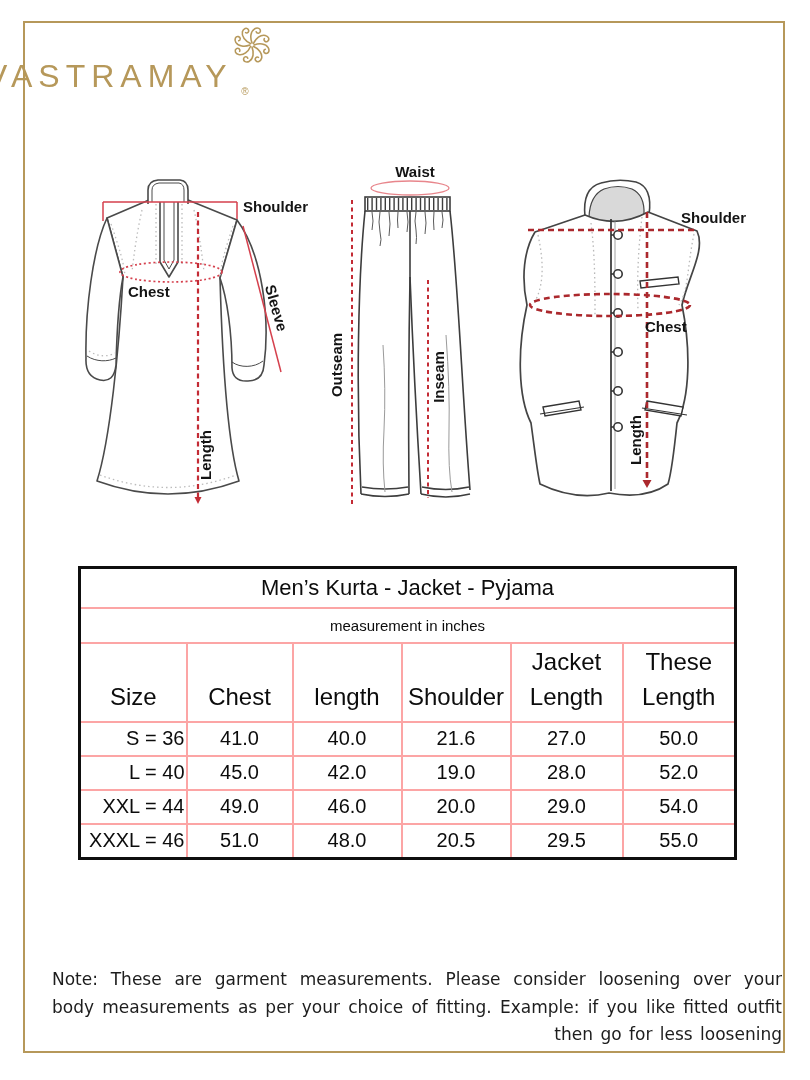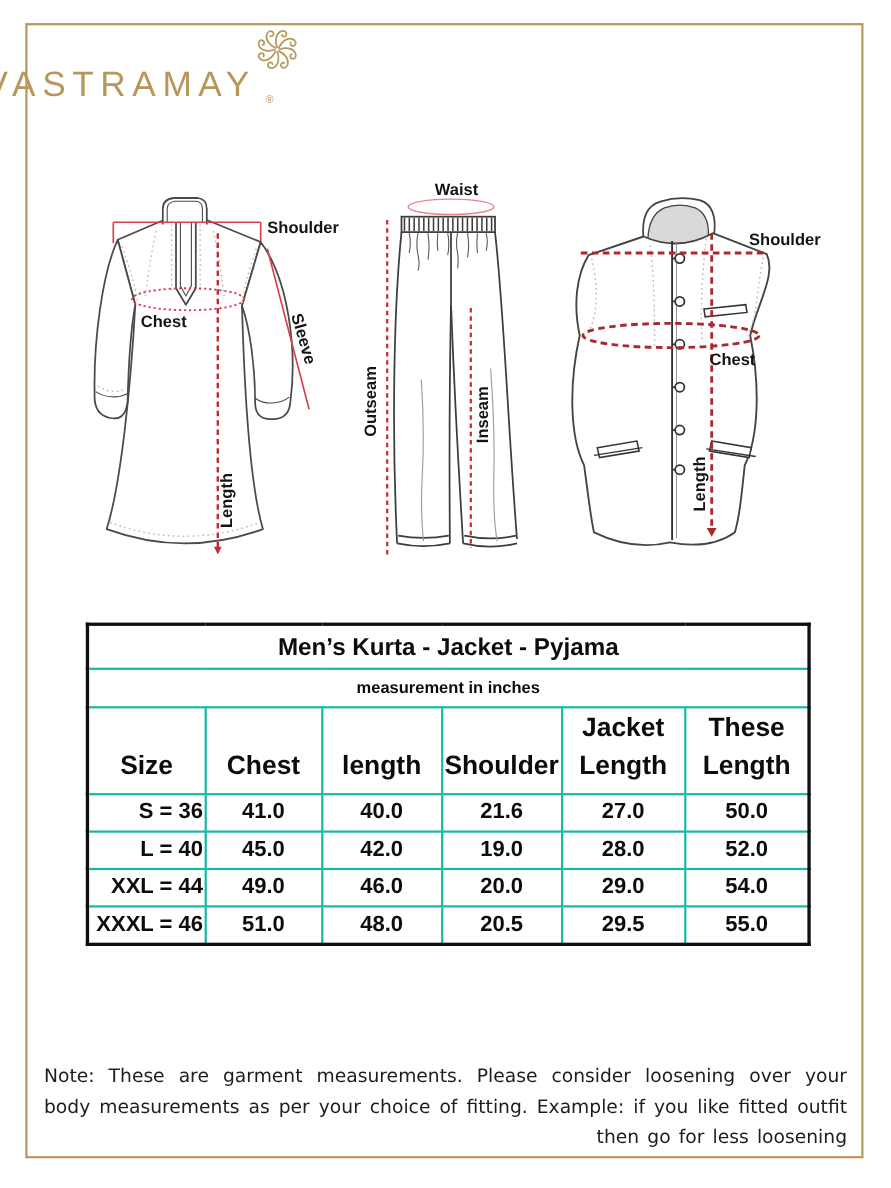--- a/index.html
+++ b/index.html
@@ -16,30 +16,30 @@
   .ornament{position:absolute;right:-40px;top:-36px;width:42px;height:46px;}
 
   
   .fig{position:absolute;}
   .fig text{font-weight:bold;fill:#141414;font-size:15px;font-family:"Liberation Sans",sans-serif;}
 
   
   .size-table-wrap{position:absolute;left:78px;top:566px;width:656px;}
   table.size-table{border-collapse:collapse;width:656px;table-layout:fixed;
         border:3px solid #0f0f0f;color:#0c0c0c;}
-  table.size-table td,table.size-table th{border:2px solid #14b8a6;text-align:center;
-        font-weight:bold;white-space:pre-line;overflow:hidden;}
+  table.size-table td,table.size-table th{border:2px solid #fca5a5;text-align:center;
+        font-weight:normal;white-space:pre-line;overflow:hidden;}
   .t-title{height:36px;font-size:22px;}
   .t-sub{height:31px;font-size:15px;}
   .t-head th{height:61px;vertical-align:bottom;font-size:24px;padding-bottom:6px;line-height:1.45;}
   .t-row td{height:30px;font-size:20px;}
   .t-row td.size-cell{text-align:right;padding-left:3px;}
 
   
-  .note{position:absolute;left:40px;top:966px;width:730px;font-family:"DejaVu Sans",sans-serif;
+  .note{position:absolute;left:52px;top:966px;width:730px;font-family:"DejaVu Sans",sans-serif;
         font-size:17px;line-height:1.62;color:#1d1d1d;text-align:justify;text-align-last:right;
         word-spacing:2px;}
 </style>
 </head>
 <body>
 
 <div class="page">
   <div class="gold-frame"></div>
 
   <div class="logo-band">

